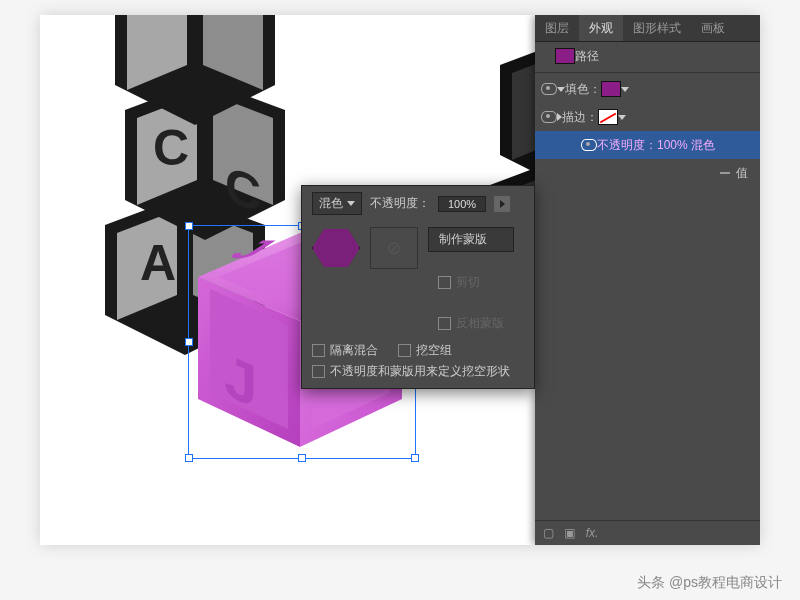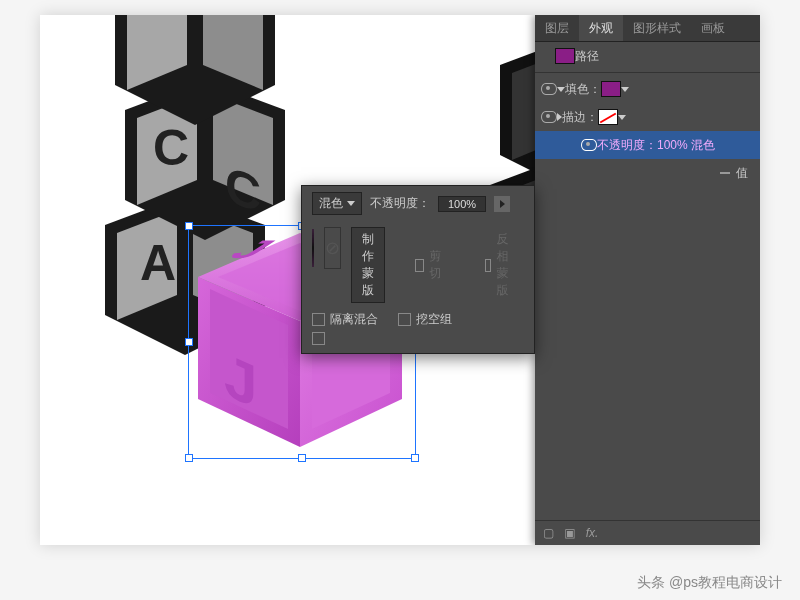--- a/index.html
+++ b/index.html
@@ -199,21 +199,21 @@
         <span>不透明度：</span>
         <input class="opf" value="100%" style="">
         <div class="playbtn">
             <div class="chevR" style="border-left-color:#222"></div>
           </div>
       </div>
 
       <div class="prev">
         <div class="hex"></div>
         <div class="cell">⊘</div>
-        <div style="display:flex;gap:20px">
+        <div style="display:flex;flex-direction:column;gap:20px">
           <div class="mkbtn">制作蒙版</div>
           <div class="chk dis">
               <div class="b"></div>
               <span>剪切</span>
             </div>
           <div class="chk dis">
               <div class="b"></div>
               <span>反相蒙版</span>
             </div>
         </div>
@@ -224,19 +224,20 @@
             <div class="b"></div>
             <span>隔离混合</span>
           </div>
         <div class="chk">
             <div class="b"></div>
             <span>挖空组</span>
           </div>
       </div>
       <div class="chk" style="padding-bottom:8px">
           <div class="b"></div>
+          <span>不透明度和蒙版用来定义挖空形状</span>
         </div>
     </div>
 
   </div>
 </div>
 
 <div class="caption">头条 @ps教程电商设计</div>
 
 </body></html>

